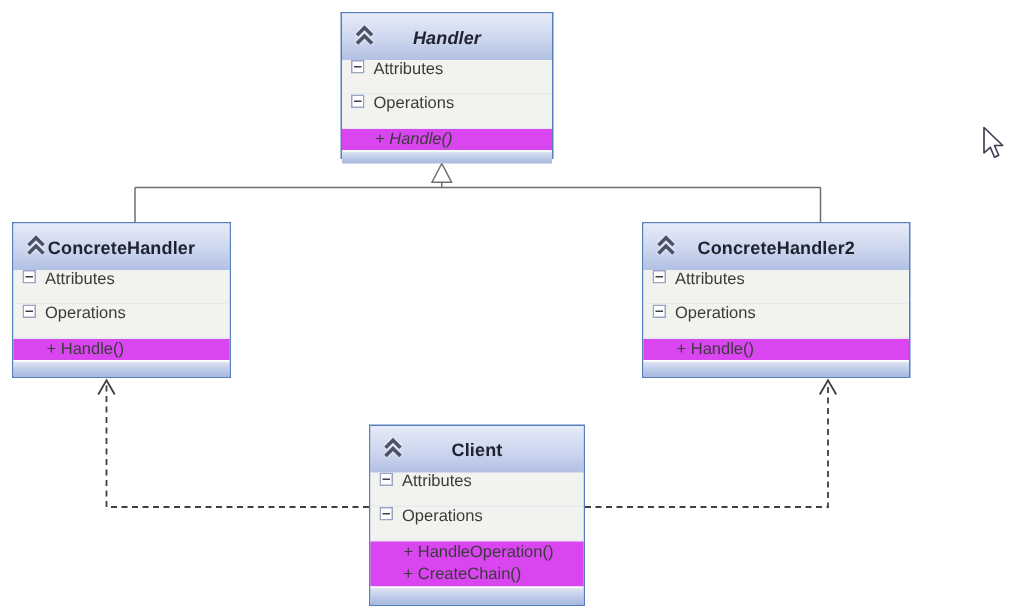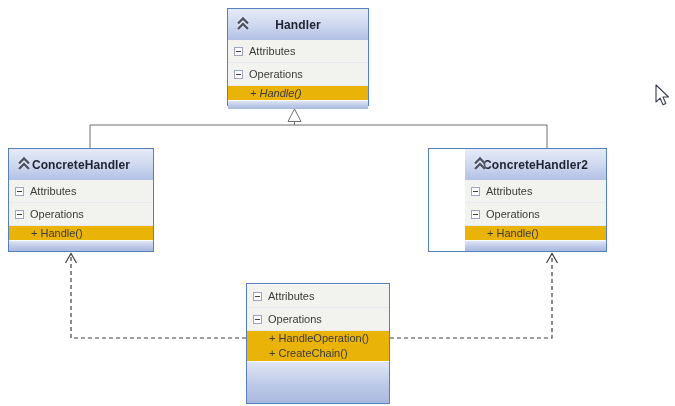--- a/index.html
+++ b/index.html
@@ -8,40 +8,40 @@
     font-family:"Liberation Sans", sans-serif;
   }
   #connectors{position:absolute;left:0;top:0;z-index:0;}
   .uml-class{
     position:absolute;z-index:1;box-sizing:border-box;
     border:1.5px solid #5680bd;background:#ffffff;
     display:flex;flex-direction:column;
   }
   #box-handler{left:227px;top:8px;width:142px;height:98px;}
   #box-ch{left:8px;top:148px;width:146px;height:104px;}
-  #box-ch2{left:428px;top:148px;width:179px;height:104px;padding-left:36px;}
+  #box-ch2{left:428px;top:148px;width:179px;height:104px;}
   #box-client{left:246px;top:283px;width:144px;height:121px;}
   .hdr{
     position:relative;height:31px;flex:0 0 auto;
     background:linear-gradient(180deg,#e6ebf7 0%,#ccd6ee 55%,#b2c0e4 100%);
     display:flex;align-items:center;justify-content:center;
   }
   .chev{position:absolute;left:7px;top:7px;width:16px;height:16px;
     filter:drop-shadow(0 0 1px rgba(255,255,255,.95));}
   .title{font-size:12px;font-weight:bold;color:#1f2330;letter-spacing:.1px;}
-  .title.it{text-align:center;}
+  .title.it{font-style:italic;text-align:center;}
   .sec{
     height:22px;flex:0 0 auto;background:#f2f3ee;border-bottom:1px solid #e6e9ef;
-    display:flex;align-items:center;gap:6px;padding-left:6px;
+    display:flex;gap:6px;padding-left:6px;
     font-size:11px;color:#3b3b3b;
   }
   .sec:first-of-type{border-top:1px solid #fbfcfd;}
   .minus{width:9px;height:9px;flex:0 0 auto;display:block;}
   .member{
-    flex:0 0 auto;height:14px;line-height:14px;background:#eab308;
+    flex:0 0 auto;height:14px;line-height:14px;background:#d946ef;
     padding-left:22px;font-size:11px;color:#3b3b3b;white-space:nowrap;
   }
   .member.it{font-style:italic;}
   #box-client .member{height:15px;line-height:15px;}
   .foot{
     margin-top:auto;flex:1 1 auto;min-height:8px;border-top:1px solid #ffffff;
     background:linear-gradient(180deg,#dfe6f4 0%,#bac7e7 60%,#a9b9de 100%);
   }
   #cursor{position:absolute;left:654px;top:84px;z-index:3;}
 </style>
@@ -141,20 +141,27 @@
       <rect x="0.5" y="0.5" width="8" height="8" fill="#ffffff" stroke="#9aa5c6"></rect>
       <line x1="2" y1="4.5" x2="7" y2="4.5" stroke="#3f3f46"></line>
     </svg>
     <span>Operations</span>
   </div>
   <div class="member">+ Handle()</div>
   <div class="foot"></div>
 </div>
 
 <div class="uml-class" id="box-client">
+  <div class="hdr">
+    <svg class="chev" viewBox="0 0 16 16">
+      <polyline points="3,7.5 8,2.5 13,7.5" fill="none" stroke="#4c5366" stroke-width="2.4"></polyline>
+      <polyline points="3,13 8,8 13,13" fill="none" stroke="#4c5366" stroke-width="2.4"></polyline>
+    </svg>
+    <span class="title">Client</span>
+  </div>
   <div class="sec">
     <svg class="minus" viewBox="0 0 9 9">
       <rect x="0.5" y="0.5" width="8" height="8" fill="#ffffff" stroke="#9aa5c6"></rect>
       <line x1="2" y1="4.5" x2="7" y2="4.5" stroke="#3f3f46"></line>
     </svg>
     <span>Attributes</span>
   </div>
   <div class="sec">
     <svg class="minus" viewBox="0 0 9 9">
       <rect x="0.5" y="0.5" width="8" height="8" fill="#ffffff" stroke="#9aa5c6"></rect>

